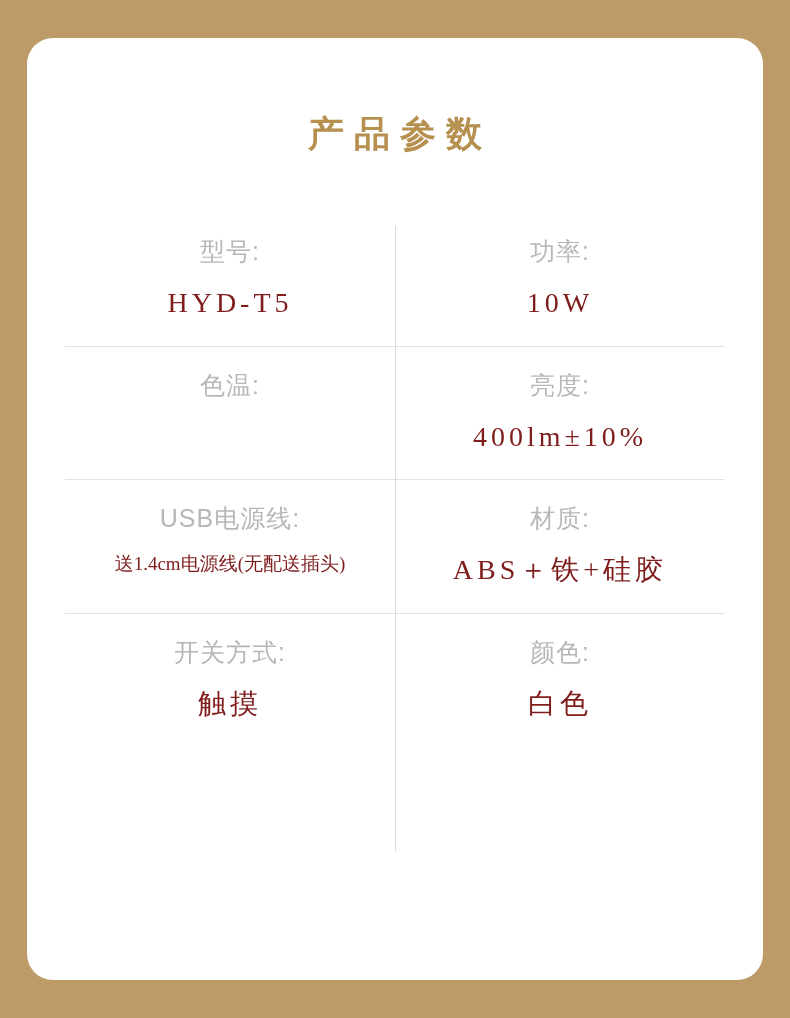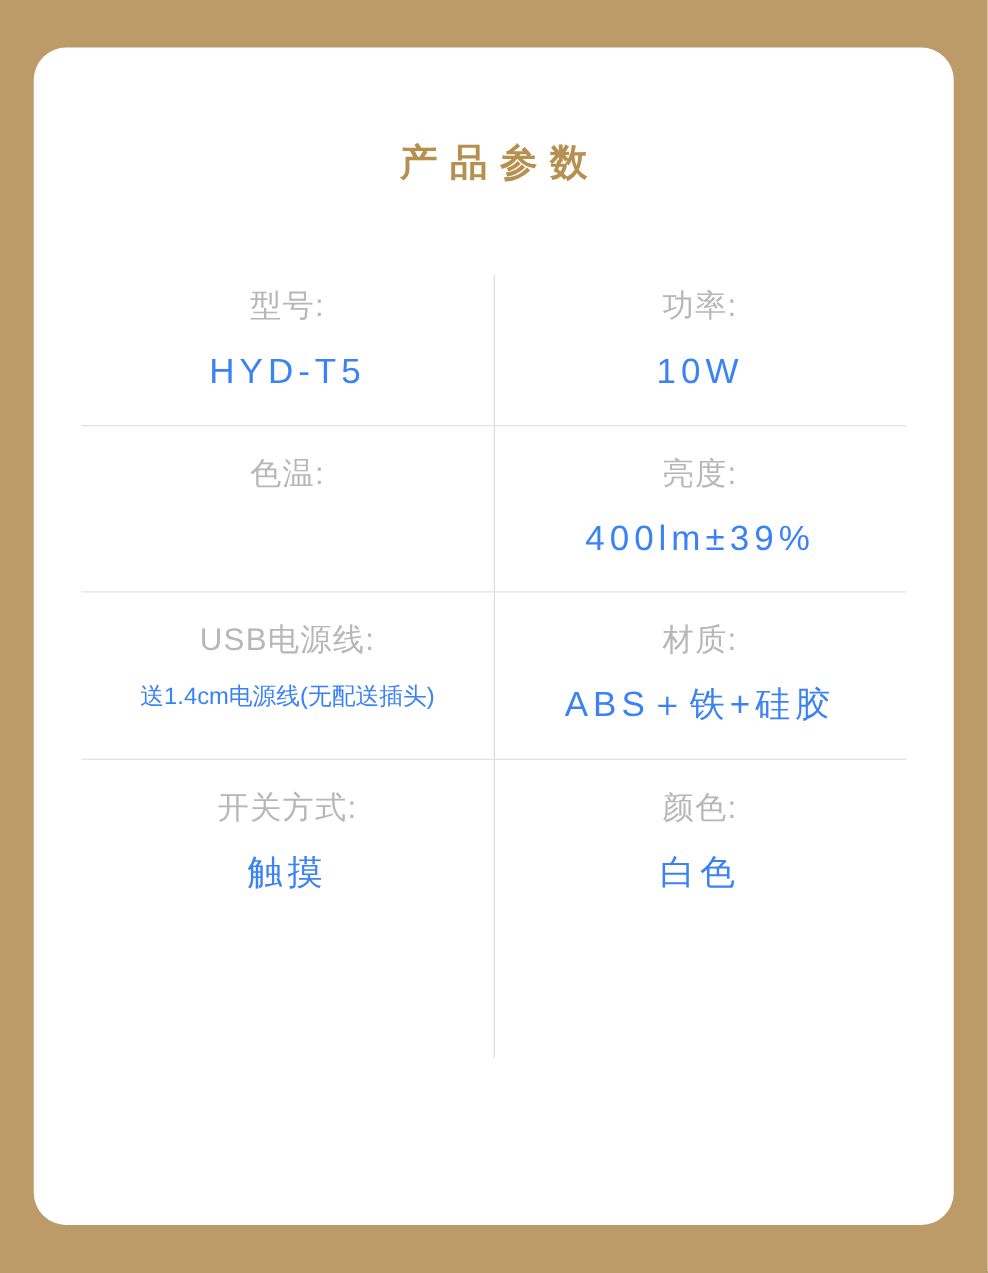--- a/index.html
+++ b/index.html
@@ -27,21 +27,21 @@
     background: #ffffff;
     border-radius: 26px;
     box-sizing: border-box;
     padding: 0;
     position: relative;
     overflow: hidden;
   }
   .title {
     text-align: center;
     color: #b5904f;
-    font-size: 30px;
+    font-size: 36px;
     font-weight: bold;
     letter-spacing: 10px;
     padding-top: 78px;
     padding-left: 10px;
     line-height: 1;
     font-family: "DejaVu Sans", "Liberation Sans", sans-serif;
   }
   .table {
     margin: 0 auto;
     margin-top: 60px;
@@ -78,25 +78,25 @@
   }
   .label {
     color: #b7b7b7;
     font-size: 25px;
     letter-spacing: 1px;
     margin-bottom: 20px;
     line-height: 1.2;
     font-family: Liberation Sans, sans-serif;
   }
   .value {
-    color: #3b82f6;
+    color: #7f1d1d;
     font-size: 28px;
     letter-spacing: 4px;
     line-height: 1.2;
-    font-family: Liberation Sans, sans-serif;
+    font-family: Liberation Serif, serif;
   }
   .value.small {
     font-size: 19px;
     letter-spacing: 0px;
   }
 </style>
 </head>
 <body>
 
 <div class="page">
@@ -117,21 +117,21 @@
           <div class="value">10W</div>
         </div>
       </div>
 
       <div class="row">
         <div class="cell">
           <div class="label">色温:</div>
         </div>
         <div class="cell">
           <div class="label">亮度:</div>
-          <div class="value">400lm±39%</div>
+          <div class="value">400lm±10%</div>
         </div>
       </div>
 
       <div class="row">
         <div class="cell">
           <div class="label">USB电源线:</div>
           <div class="value small">送1.4cm电源线(无配送插头)</div>
         </div>
         <div class="cell">
           <div class="label">材质:</div>

